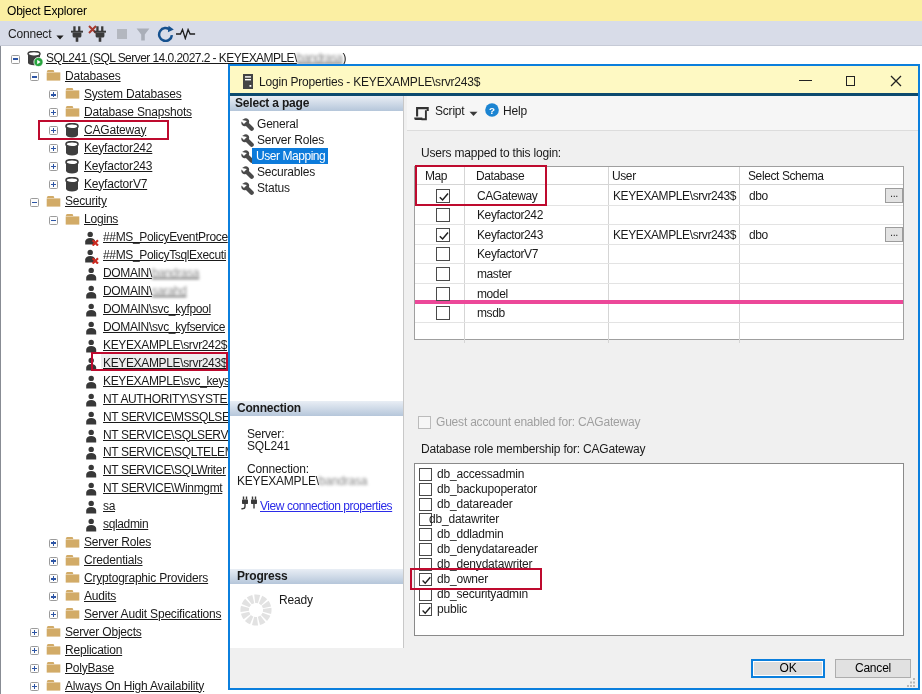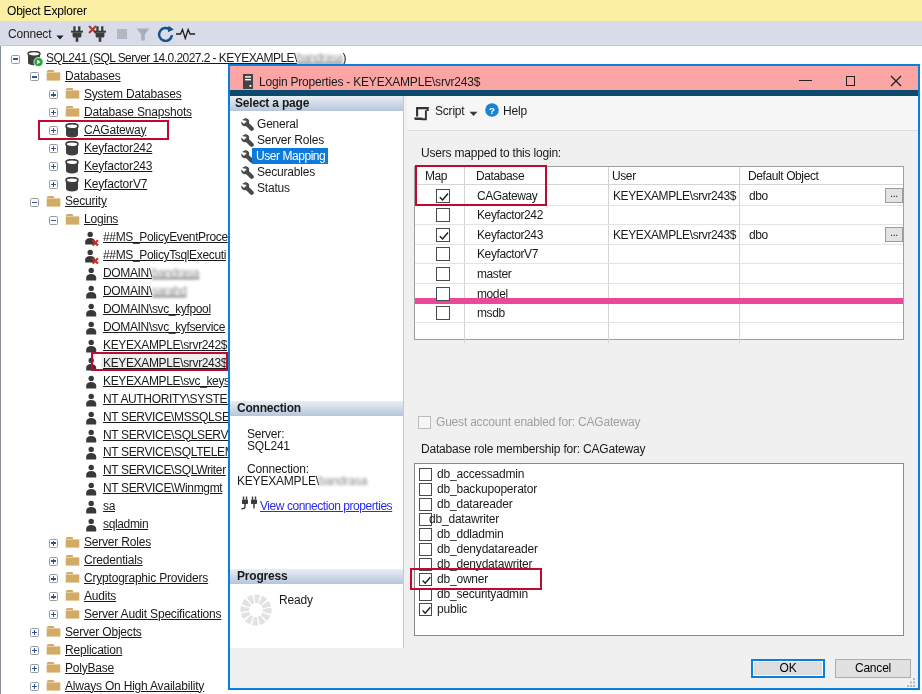--- a/index.html
+++ b/index.html
@@ -10,21 +10,21 @@
 .toolbar { position:absolute; left:0; top:21px; width:922px; height:25px; background:#D8DCE8; border-bottom:1px solid #C6CAD6; }
 .tree { position:absolute; left:0; top:46px; width:922px; height:648px; background:#fff; border-left:1px solid #888C94; }
 .trow { position:absolute; height:18px; line-height:18px; white-space:pre;text-decoration:underline; }
 .ti { position:absolute; }
 .exp { position:absolute; width:9px; height:9px; background:#FDFDFD; border:1px solid #9B9B9B; border-radius:1.5px; }
 .exph { position:absolute; left:1px; top:2.85px; width:5px; height:1.3px; background:#2D55A5; }
 .expv { position:absolute; left:2.85px; top:1px; width:1.3px; height:5px; background:#2D55A5; }
 .blur { color:#8a8a8a; filter:blur(1.6px); }
 .red { position:absolute; border:2.5px solid #BE0A2E; }
 .dialog { position:absolute; left:228px; top:64px; width:692px; height:626px; background:#F0F0F0; border:2px solid #0B7FDD; }
-.dtitle { position:absolute; left:0; top:0; width:688px; height:30px; background:#fca5a5; border-bottom:6px solid #0c4a6e; }
+.dtitle { position:absolute; left:0; top:0; width:688px; height:30px; background:#fef9c3; border-bottom:3px solid #0c4a6e; }
 .wbtn { position:absolute; top:0; width:40px; height:30px; }
 .lpanel { position:absolute; left:0; top:30px; width:174px; height:552px; background:#fff; border-right:1px solid #C8C8C8; }
 .phead { position:absolute; left:0; width:173px; height:15px; background:linear-gradient(180deg,#E9EEF5,#B5C6DA); font-weight:bold; line-height:15px; }
 .wr { position:absolute; }
 .rcontent { position:absolute; left:177px; top:30px; width:511px; height:552px; }
 .dtoolbar { position:absolute; left:0; top:0; width:511px; height:35px; background:#F6F6F6; border-bottom:1px solid #DCDCDC; }
 .tbl { position:absolute; background:#fff; border:1px solid #9F9F9F; letter-spacing:-0.4px; }
 .rlist { position:absolute; background:#fff; border:1px solid #8A8A8A; }
 .cb, .cbc { position:absolute; background:#fff; border:1px solid #4A4A4A; }
 .btn { position:absolute; background:#E1E1E1; border:1px solid #ADADAD; text-align:center; line-height:17px; color:#000; }
@@ -414,21 +414,21 @@
             <text x="7.5" y="11.3" text-anchor="middle" font-size="10.5" font-weight="bold" fill="#fff" font-family="Liberation Sans">?</text>
           </svg>
           <span style="position:absolute;left:96px;top:8px">Help</span>
         </div>
 <div style="position:absolute;left:14px;top:50px">Users mapped to this login:</div>
 <div class="tbl" style="left:7px;top:70px;width:490px;height:174px">
 <div style="position:absolute;left:0;top:0;width:100%;height:18px;border-bottom:1px solid #D5D5D5">
             <span style="position:absolute;left:10px;top:2px">Map</span>
             <span style="position:absolute;left:61px;top:2px">Database</span>
             <span style="position:absolute;left:197px;top:2px">User</span>
-            <span style="position:absolute;left:333px;top:2px">Default Object</span>
+            <span style="position:absolute;left:333px;top:2px">Select Schema</span>
           </div>
 <div style="position:absolute;left:49px;top:0;width:1px;height:176px;background:#D5D5D5"></div>
 <div style="position:absolute;left:193px;top:0;width:1px;height:176px;background:#D5D5D5"></div>
 <div style="position:absolute;left:324px;top:0;width:1px;height:176px;background:#D5D5D5"></div>
 <div style="position:absolute;left:0;top:19.0px;width:100%;height:19.6px;border-bottom:1px solid #E3E3E3">
 <div class="cbc" style="left:21px;top:2.6px;width:14px;height:14px">
 <svg width="14" height="14" viewBox="0 0 14 14">
                 <path d="M2.8 7.2 L5.6 10 L11 3.6" stroke="#1F1F1F" stroke-width="1.5" fill="none"></path>
               </svg>
 </div>
@@ -456,21 +456,21 @@
 <div style="position:absolute;left:0;top:77.8px;width:100%;height:19.6px;border-bottom:1px solid #E3E3E3">
 <div class="cb" style="left:21px;top:2.6px;width:14px;height:14px">
 </div>
 <span style="position:absolute;left:62px;top:2.5px">KeyfactorV7</span>
 </div>
 <div style="position:absolute;left:0;top:97.4px;width:100%;height:19.6px;border-bottom:1px solid #E3E3E3">
 <div class="cb" style="left:21px;top:2.6px;width:14px;height:14px">
 </div>
 <span style="position:absolute;left:62px;top:2.5px">master</span>
 </div>
-<div style="position:absolute;left:0;top:117.0px;width:100%;height:19.6px;border-bottom:6px solid #ec4899">
+<div style="position:absolute;left:0;top:117.0px;width:100%;height:19.6px;border-bottom:4px solid #ec4899">
 <div class="cb" style="left:21px;top:2.6px;width:14px;height:14px">
 </div>
 <span style="position:absolute;left:62px;top:2.5px">model</span>
 </div>
 <div style="position:absolute;left:0;top:136.6px;width:100%;height:19.6px;border-bottom:1px solid #E3E3E3">
 <div class="cb" style="left:21px;top:2.6px;width:14px;height:14px">
 </div>
 <span style="position:absolute;left:62px;top:2.5px">msdb</span>
 </div>
 </div>

